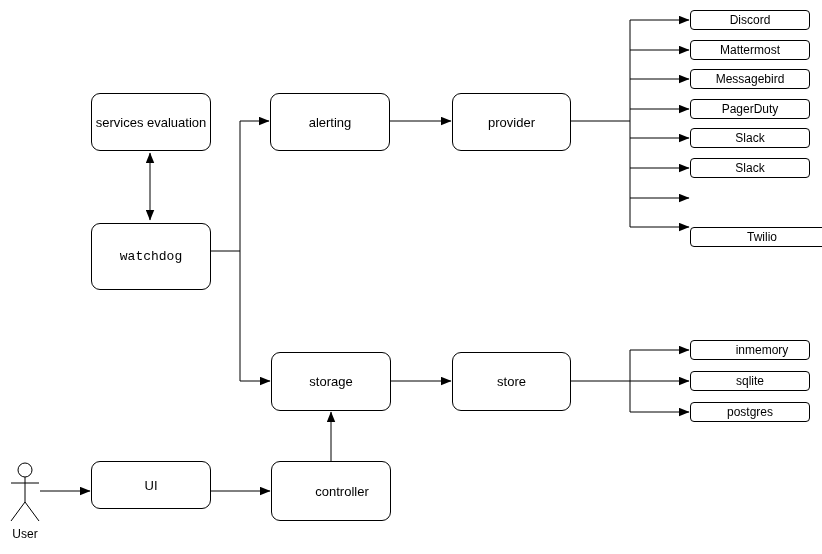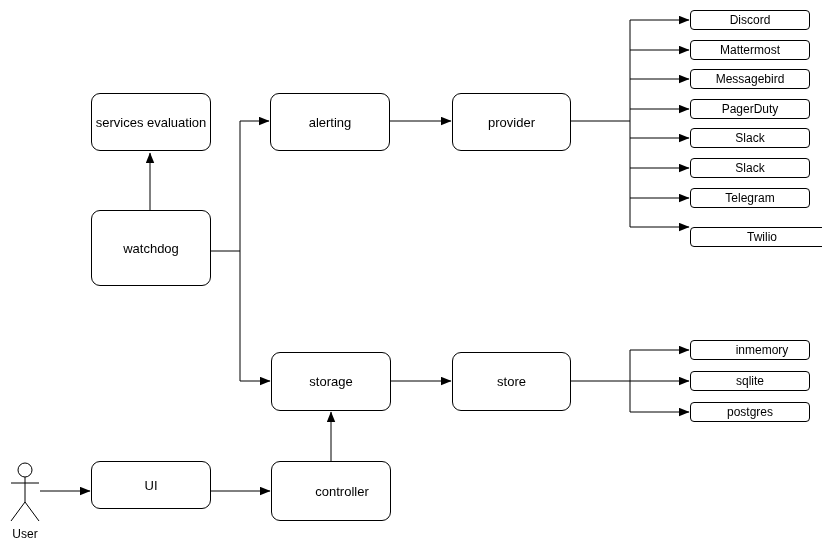--- a/index.html
+++ b/index.html
@@ -93,41 +93,40 @@
       <circle cx="25" cy="470" r="7" fill="#ffffff"></circle>
       <path d="M25,477 V502"></path>
       <path d="M11,483 H39"></path>
       <path d="M25,502 L11,521"></path>
       <path d="M25,502 L39,521"></path>
     </g>
   </svg>
 
   <div class="node" style="left:91px;  top:93px;  width:120px; height:58px;">services evaluation</div>
 
-  <div class="node" style="left:91px;  top:210px; width:120px; height:76px;">watchdog</div>
+  <div class="node" style="left:91px;  top:223px; width:120px; height:67px;font-family:Liberation Mono, monospace;">watchdog</div>
 
   <div class="node" style="left:270px; top:93px;  width:120px; height:58px;">alerting</div>
 
   <div class="node" style="left:452px; top:93px;  width:119px; height:58px;">provider</div>
 
   <div class="node" style="left:271px; top:352px; width:120px; height:59px;">storage</div>
 
   <div class="node" style="left:452px; top:352px; width:119px; height:59px;">store</div>
 
   <div class="node" style="left:91px;  top:461px; width:120px; height:48px;">UI</div>
 
   <div class="node" style="left:271px; top:461px; width:120px; height:60px;padding-left:22px;">controller</div>
 
   <div class="node leaf" style="left:690px; top:10px;  width:120px; height:20px;">Discord</div>
   <div class="node leaf" style="left:690px; top:40px;  width:120px; height:20px;">Mattermost</div>
   <div class="node leaf" style="left:690px; top:69px;  width:120px; height:20px;">Messagebird</div>
   <div class="node leaf" style="left:690px; top:99px;  width:120px; height:20px;">PagerDuty</div>
   <div class="node leaf" style="left:690px; top:128px; width:120px; height:20px;">Slack</div>
   <div class="node leaf" style="left:690px; top:158px; width:120px; height:20px;">Slack</div>
-  <div class="node leaf" style="left:690px; top:188px; width:120px; height:20px;">Telegram</div>
   <div class="node leaf" style="left:690px; top:227px; width:144px; height:20px;">Twilio</div>
 
   <div class="node leaf" style="left:690px; top:340px; width:120px; height:20px;padding-left:24px;">inmemory</div>
   <div class="node leaf" style="left:690px; top:371px; width:120px; height:20px;">sqlite</div>
   <div class="node leaf" style="left:690px; top:402px; width:120px; height:20px;">postgres</div>
 
   <div class="actor-label" style="left:7px; top:527px; width:36px;">User</div>
 
 </div>
 

